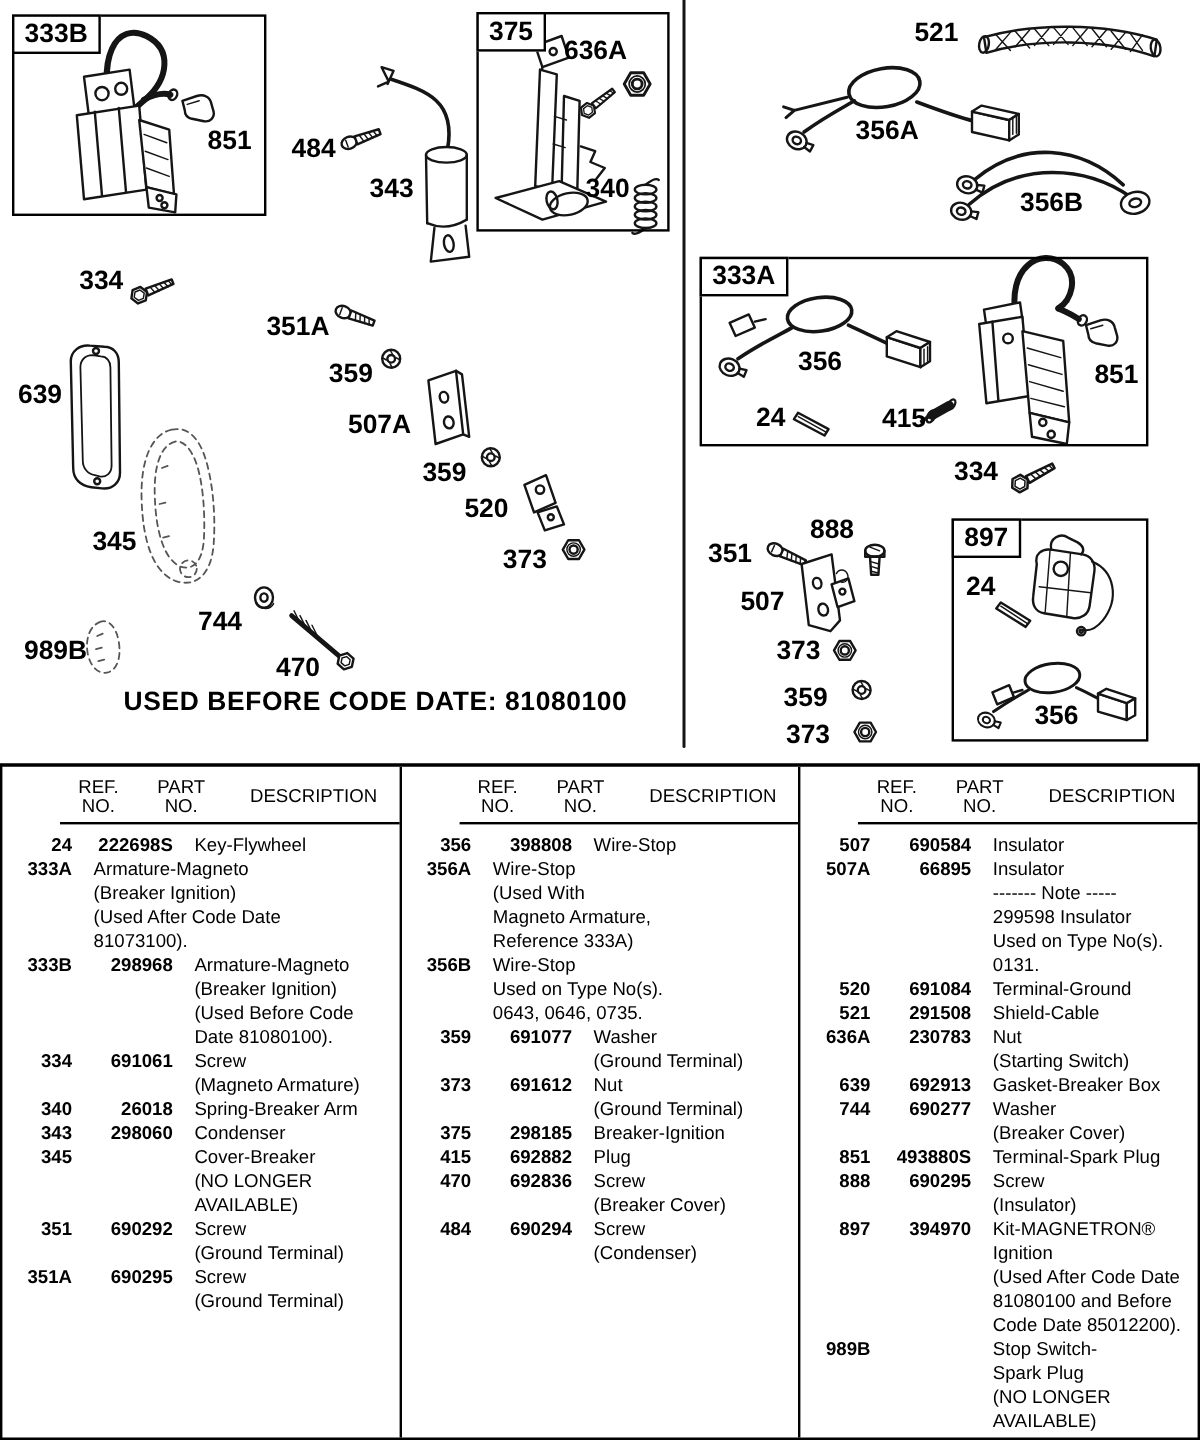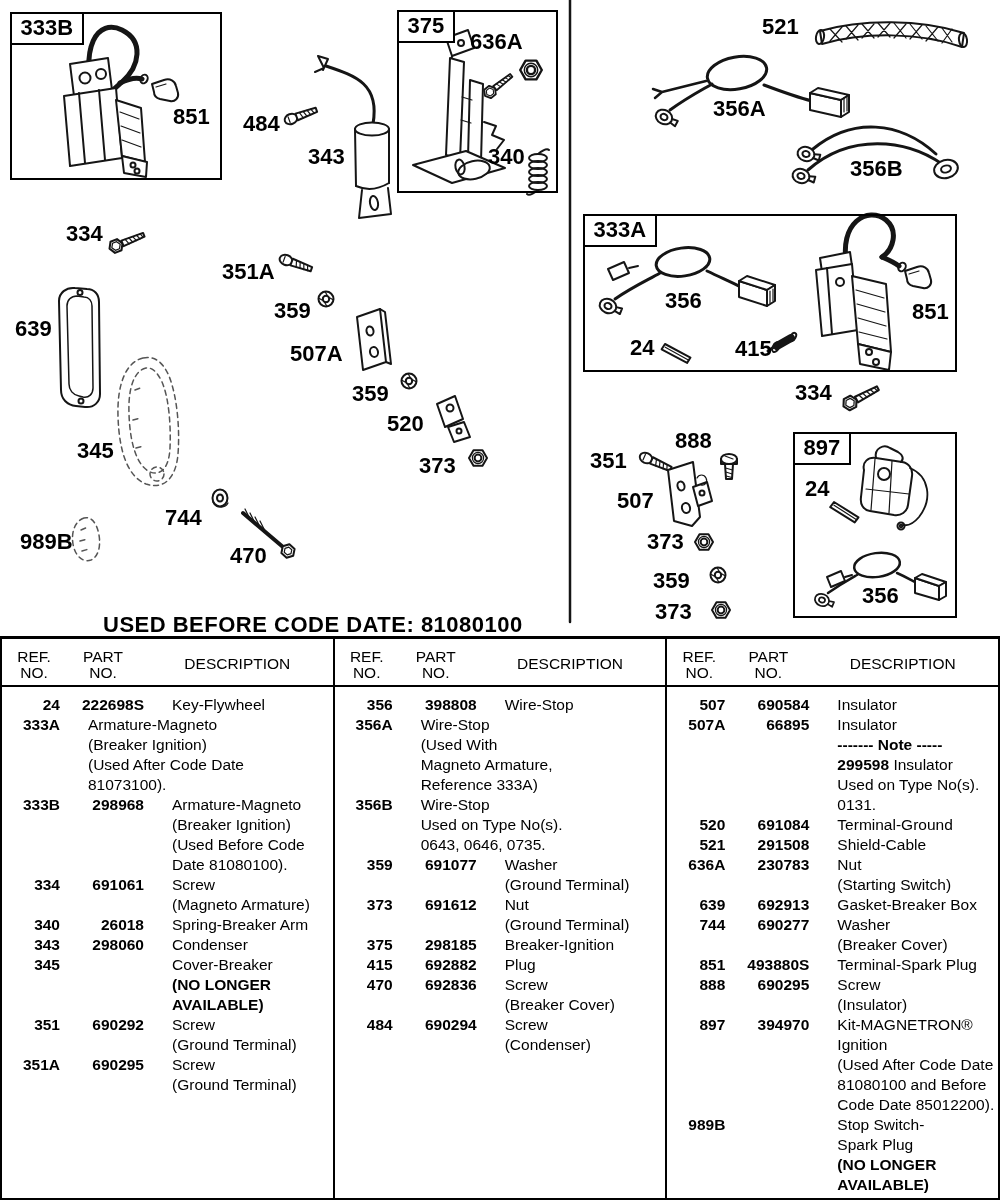--- a/index.html
+++ b/index.html
@@ -19,37 +19,37 @@
   #diagram svg .w15{stroke-width:1.5;}
   #diagram svg .w12{stroke-width:1.2;}
   #diagram svg .w4{stroke-width:4;}
   #diagram svg .w8{stroke-width:8;}
   #diagram svg .dash{stroke:#555;stroke-width:1.5;stroke-dasharray:5 4;}
 
   .callout{position:absolute;font-weight:bold;font-size:22px;line-height:1;white-space:nowrap;}
   .pbox{position:absolute;border:2.5px solid #000;box-sizing:border-box;}
   .pbox-label{position:absolute;left:-2.5px;top:-2.5px;border:2.5px solid #000;background:#fff;
       padding:3px 9px 4px 9px;font-weight:bold;font-size:22px;line-height:1;}
-  .note{position:absolute;left:103px;top:612px;font-weight:bold;font-size:22px;letter-spacing:.5px;}
+  .note{position:absolute;left:103px;top:572px;font-weight:bold;font-size:22px;letter-spacing:.5px;}
 
   
   #parts-table{position:absolute;left:0;top:636px;width:1000px;height:564px;box-sizing:border-box;
       border:2px solid #000;border-top-width:3px;display:flex;}
   .tcol{flex:1 1 0;min-width:0;box-sizing:border-box;}
   .tcol + .tcol{border-left:2px solid #000;}
   .thead{display:grid;grid-template-columns:52px 86px 1fr;height:48px;box-sizing:border-box;
-      padding:8px 4px 4px 6px;border-bottom:2px solid #000;font-size:15.5px;line-height:16px;}
+      padding:8px 4px 4px 6px;border-bottom:2px solid #000;font-size:15.5px;line-height:16px;margin-left:48px;}
   .th{display:flex;flex-direction:column;align-items:center;justify-content:flex-end;}
   .th.d{flex-direction:row;justify-content:center;}
   .tbody{padding:8px 4px 0 6px;font-size:15.5px;line-height:20px;}
   .trow{display:grid;grid-template-columns:52px 84px 1fr;}
   .tref,.tpart{text-align:right;font-weight:bold;white-space:nowrap;}
-  .tdesc{padding-left:28px;}
+  .tdesc{padding-left:18px;}
   .tline{white-space:nowrap;}
-  .tline .b{font-weight:bold;}
+  .tline .b{font-weight:normal;}
 </style>
 </head>
 <body>
 
 <div id="page">
 
   <div id="diagram">
     <svg width="1000" height="636" viewBox="0 0 1000 636">
       <defs>
         <g id="sym-screw">

